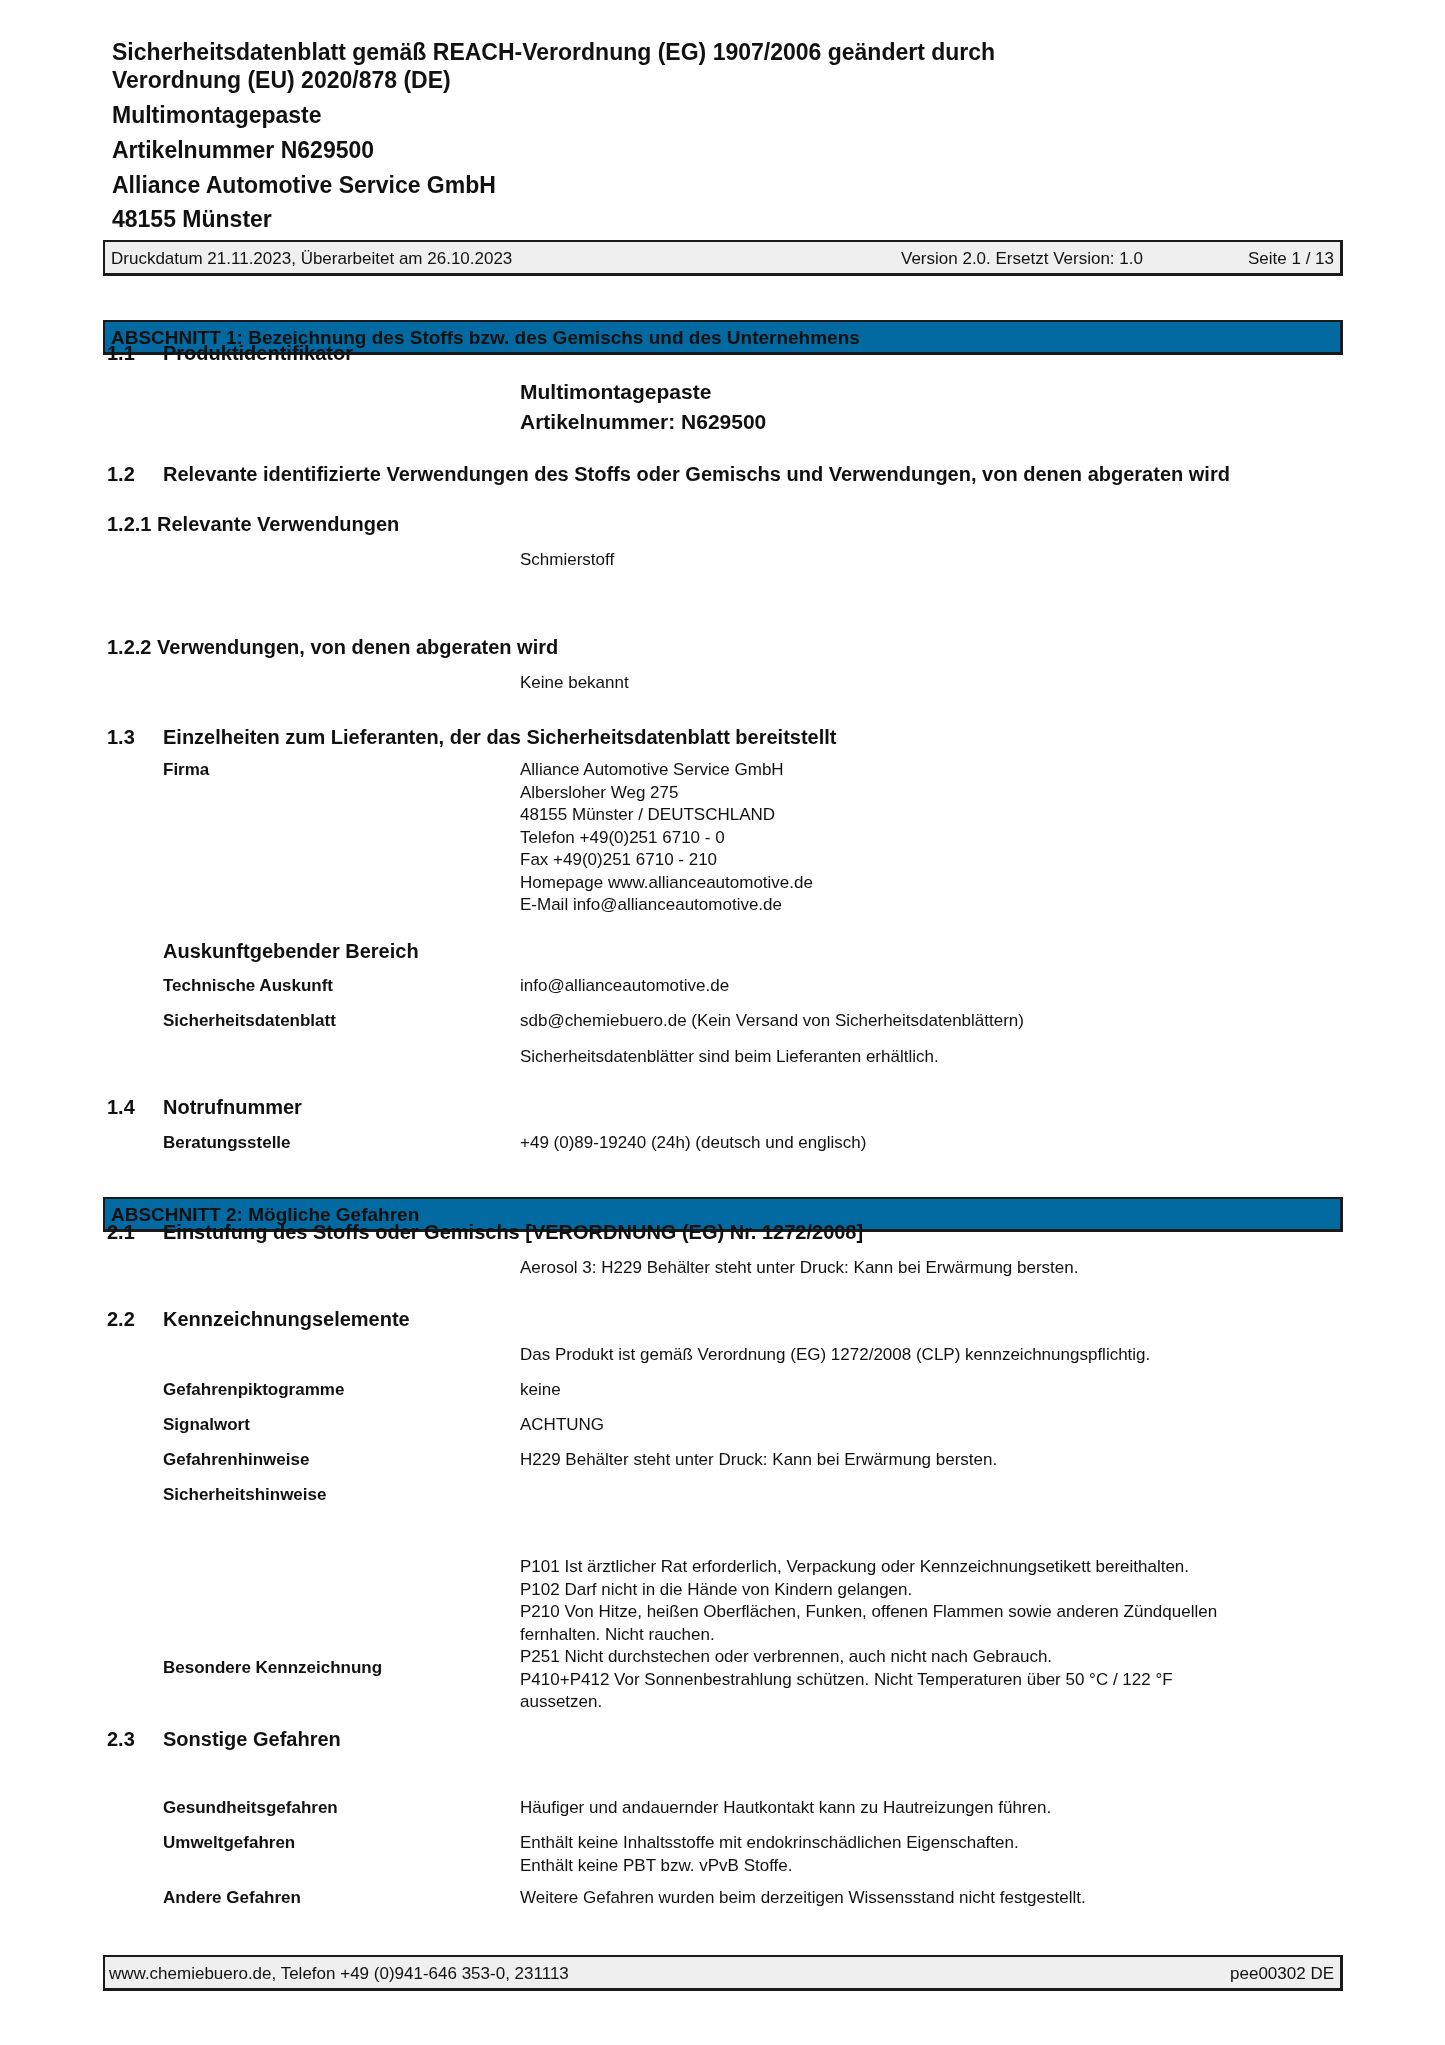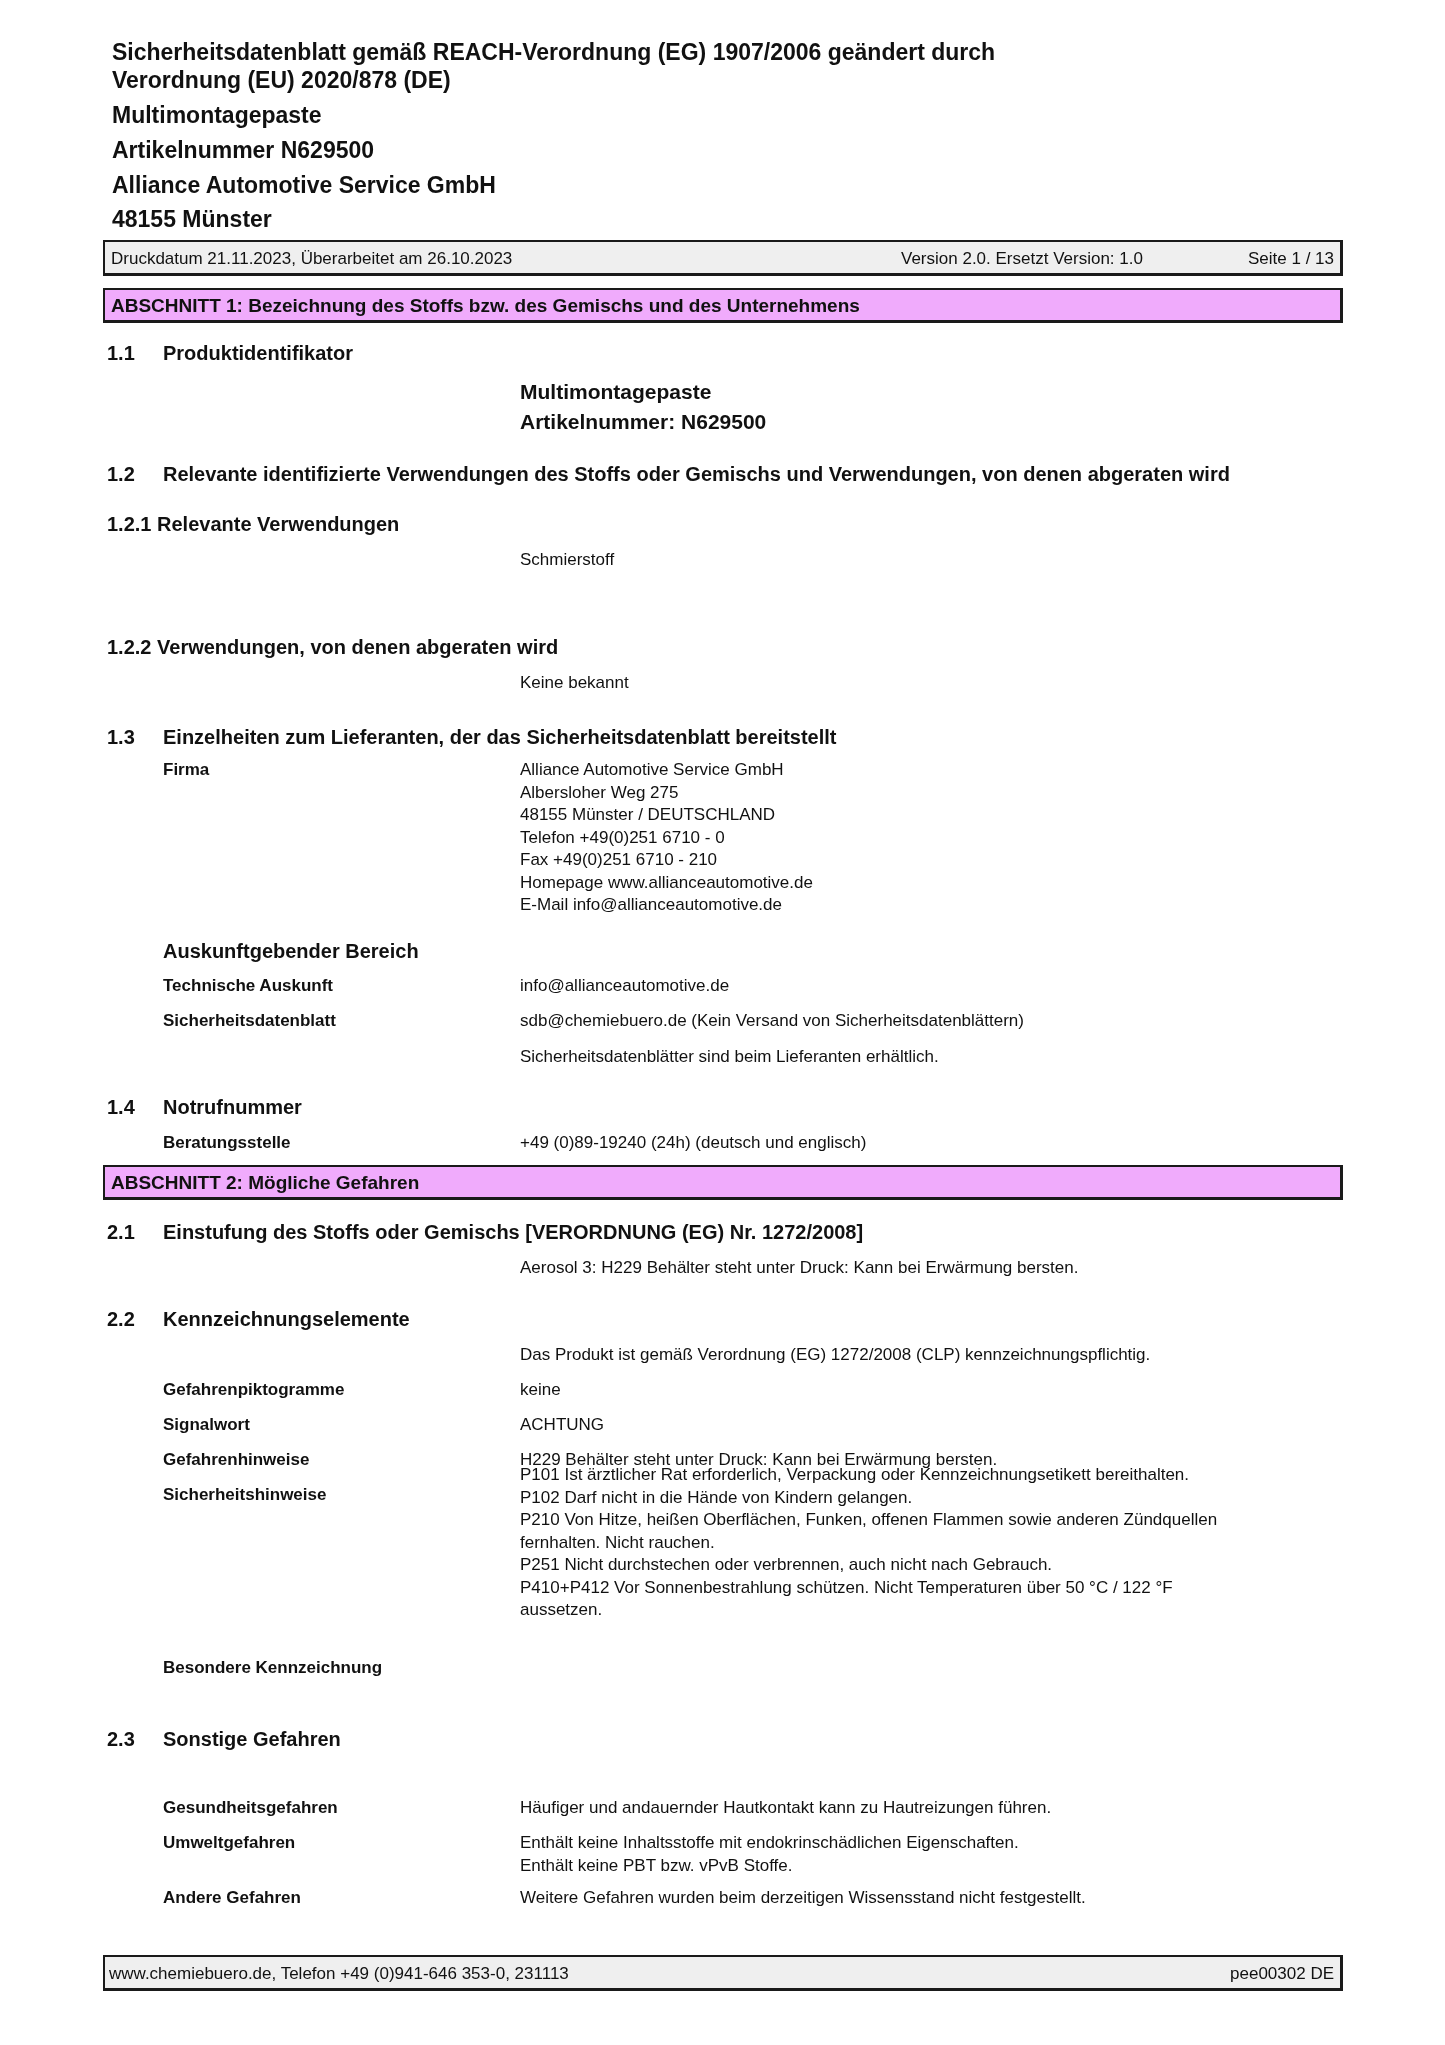--- a/index.html
+++ b/index.html
@@ -8,21 +8,21 @@
     font-family: "Liberation Sans", "DejaVu Sans", sans-serif; color: #111;
   }
   .abs { position: absolute; white-space: nowrap; }
   .title { left: 112px; font-weight: bold; font-size: 23px; line-height: 28px; }
   .box {
     position: absolute; left: 103px; width: 1240px; box-sizing: border-box;
     border: 2px solid #1a1a1a; border-bottom-width: 3px; border-right-width: 3px;
   }
   .meta-box { top: 240px; height: 36px; background: #efefef; }
   .meta-box span { position: absolute; top: 7px; font-size: 17px; }
-  .sec-box { height: 35px; background: #f0abfc; }
+  .sec-box { height: 35px; background: #0369a1; margin-top: 32px; }
   .sec-box span { position: absolute; left: 6px; top: 5px; font-size: 19px; font-weight: bold; }
   .footer-box { top: 1955px; height: 36px; background: #efefef; }
   .footer-box span { position: absolute; top: 7px; font-size: 17px; }
   .h-num { left: 107px; font-weight: bold; font-size: 20px; }
   .h-txt { left: 163px; font-weight: bold; font-size: 20px; }
   .sub-h { left: 163px; font-weight: bold; font-size: 20px; }
   .lbl { left: 163px; font-weight: bold; font-size: 17px; }
   .val { left: 520px; font-size: 17px; line-height: 22.5px; }
   .prod { left: 520px; font-weight: bold; font-size: 21px; line-height: 30px; }
 </style>
@@ -101,21 +101,21 @@
 <div class="abs lbl" style="top:1380px">Gefahrenpiktogramme</div>
 <div class="abs val" style="top:1379px">keine</div>
 
 <div class="abs lbl" style="top:1415px">Signalwort</div>
 <div class="abs val" style="top:1414px">ACHTUNG</div>
 
 <div class="abs lbl" style="top:1450px">Gefahrenhinweise</div>
 <div class="abs val" style="top:1449px">H229 Behälter steht unter Druck: Kann bei Erwärmung bersten.</div>
 
 <div class="abs lbl" style="top:1485px">Sicherheitshinweise</div>
-<div class="abs val" style="top:1464px">
+<div class="abs val" style="top:1556px">
   <div>P101 Ist ärztlicher Rat erforderlich, Verpackung oder Kennzeichnungsetikett bereithalten.</div>
   <div>P102 Darf nicht in die Hände von Kindern gelangen.</div>
   <div>P210 Von Hitze, heißen Oberflächen, Funken, offenen Flammen sowie anderen Zündquellen</div>
   <div>fernhalten. Nicht rauchen.</div>
   <div>P251 Nicht durchstechen oder verbrennen, auch nicht nach Gebrauch.</div>
   <div>P410+P412 Vor Sonnenbestrahlung schützen. Nicht Temperaturen über 50 °C / 122 °F</div>
   <div>aussetzen.</div>
 </div>
 
 <div class="abs lbl" style="top:1658px">Besondere Kennzeichnung</div>

